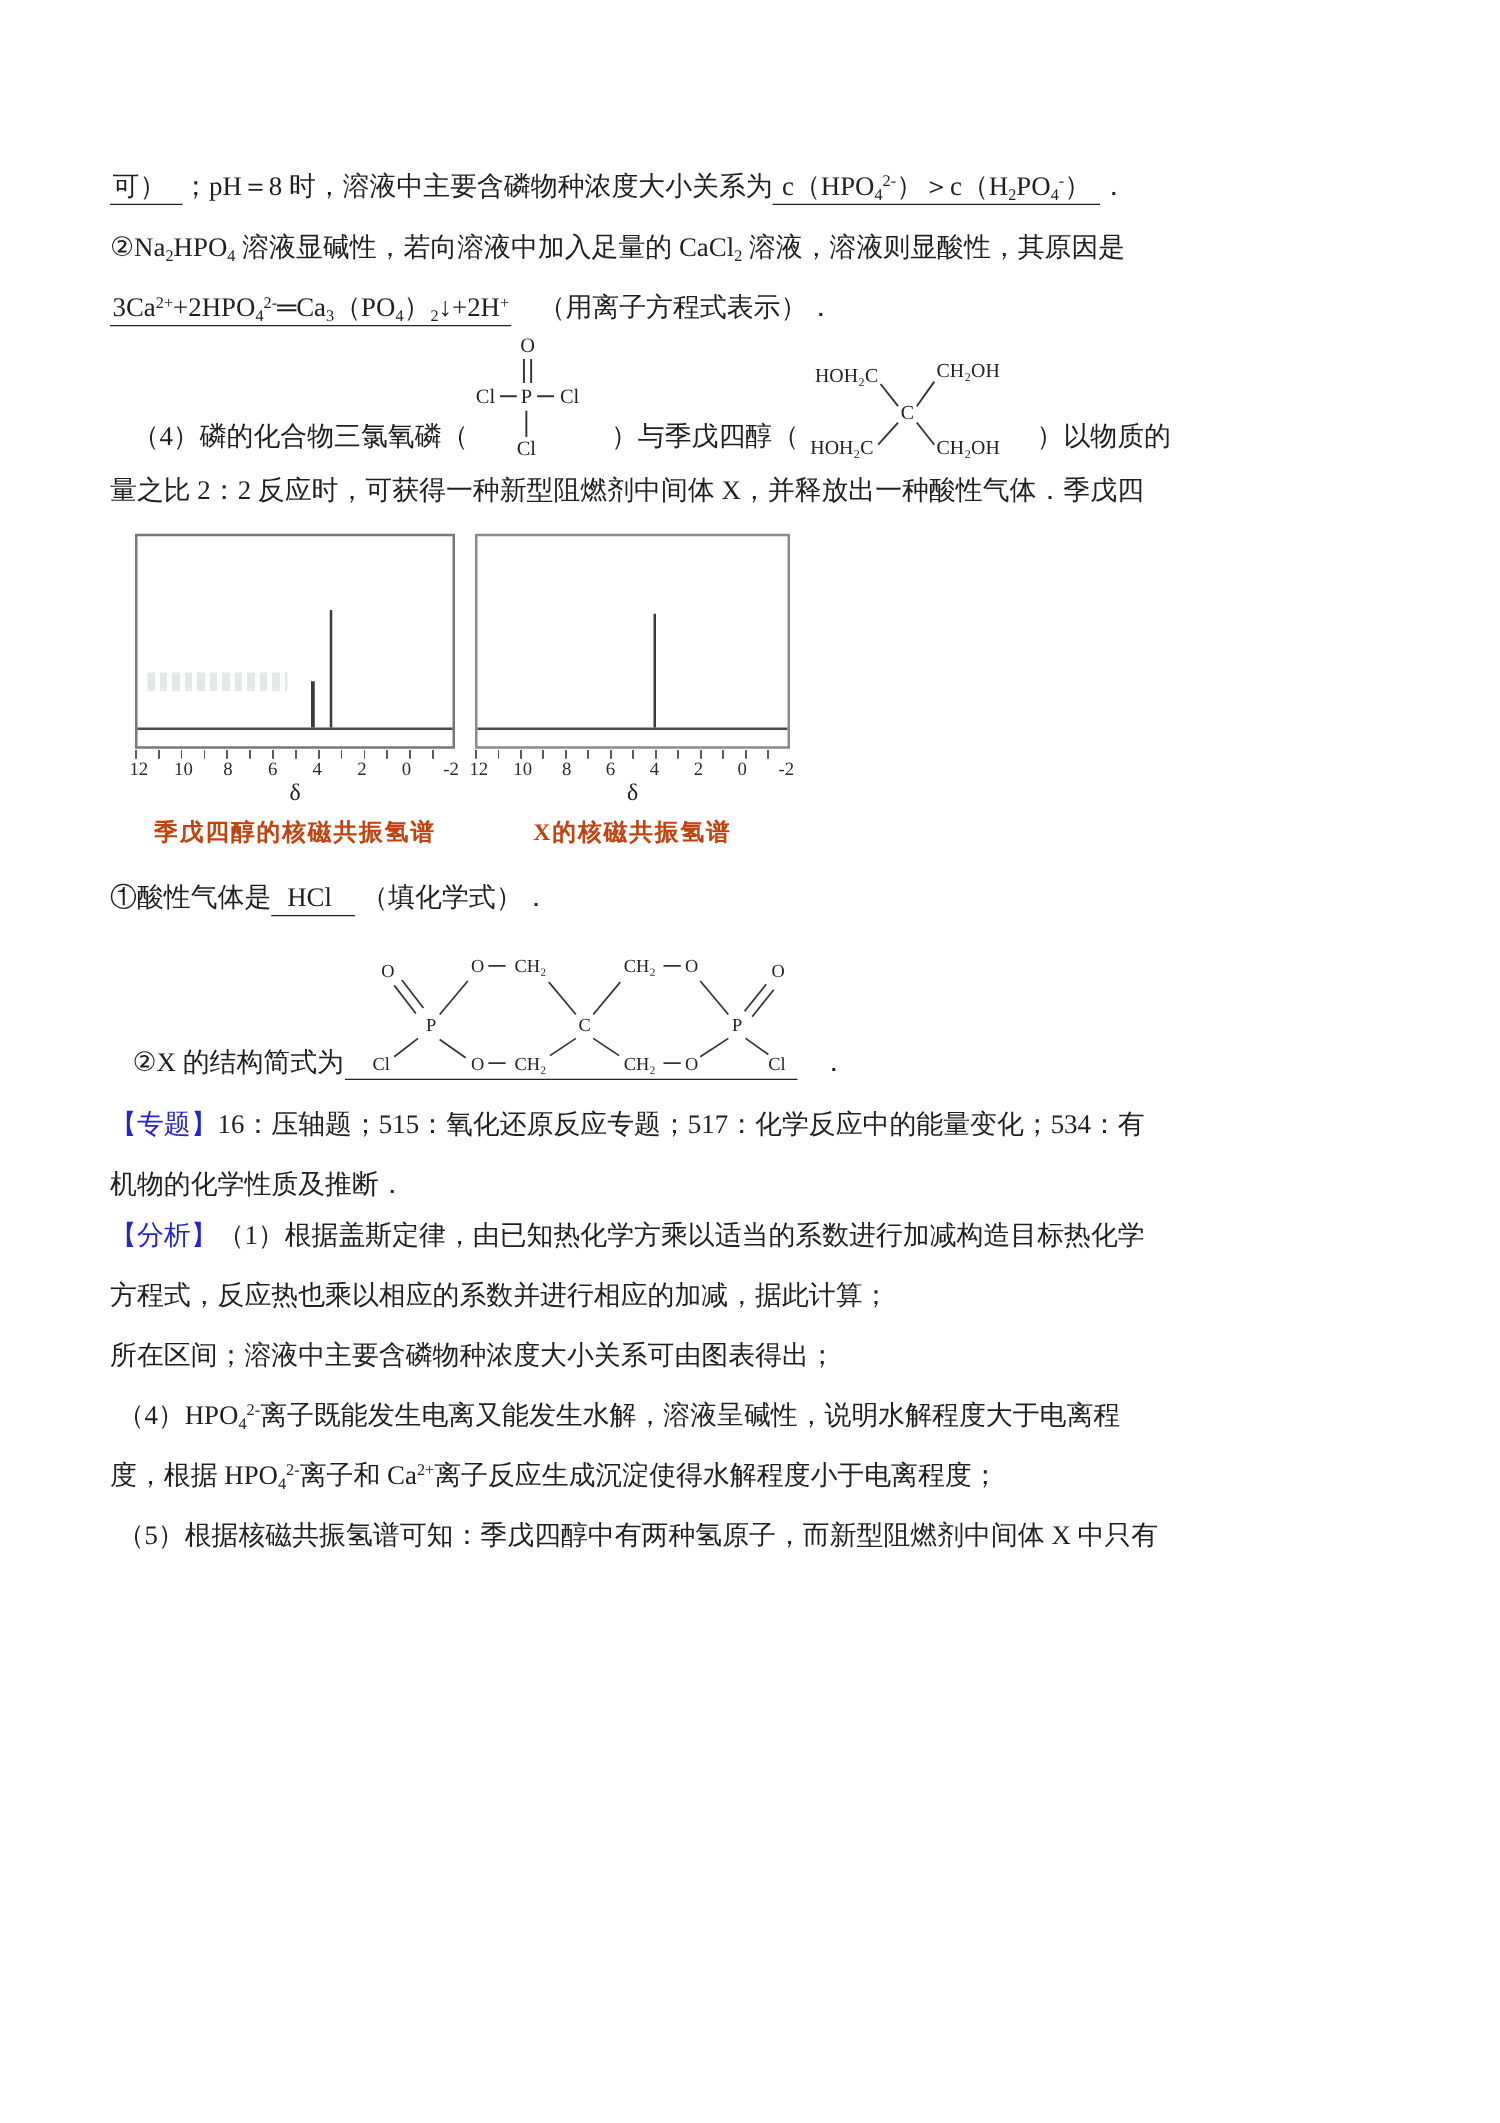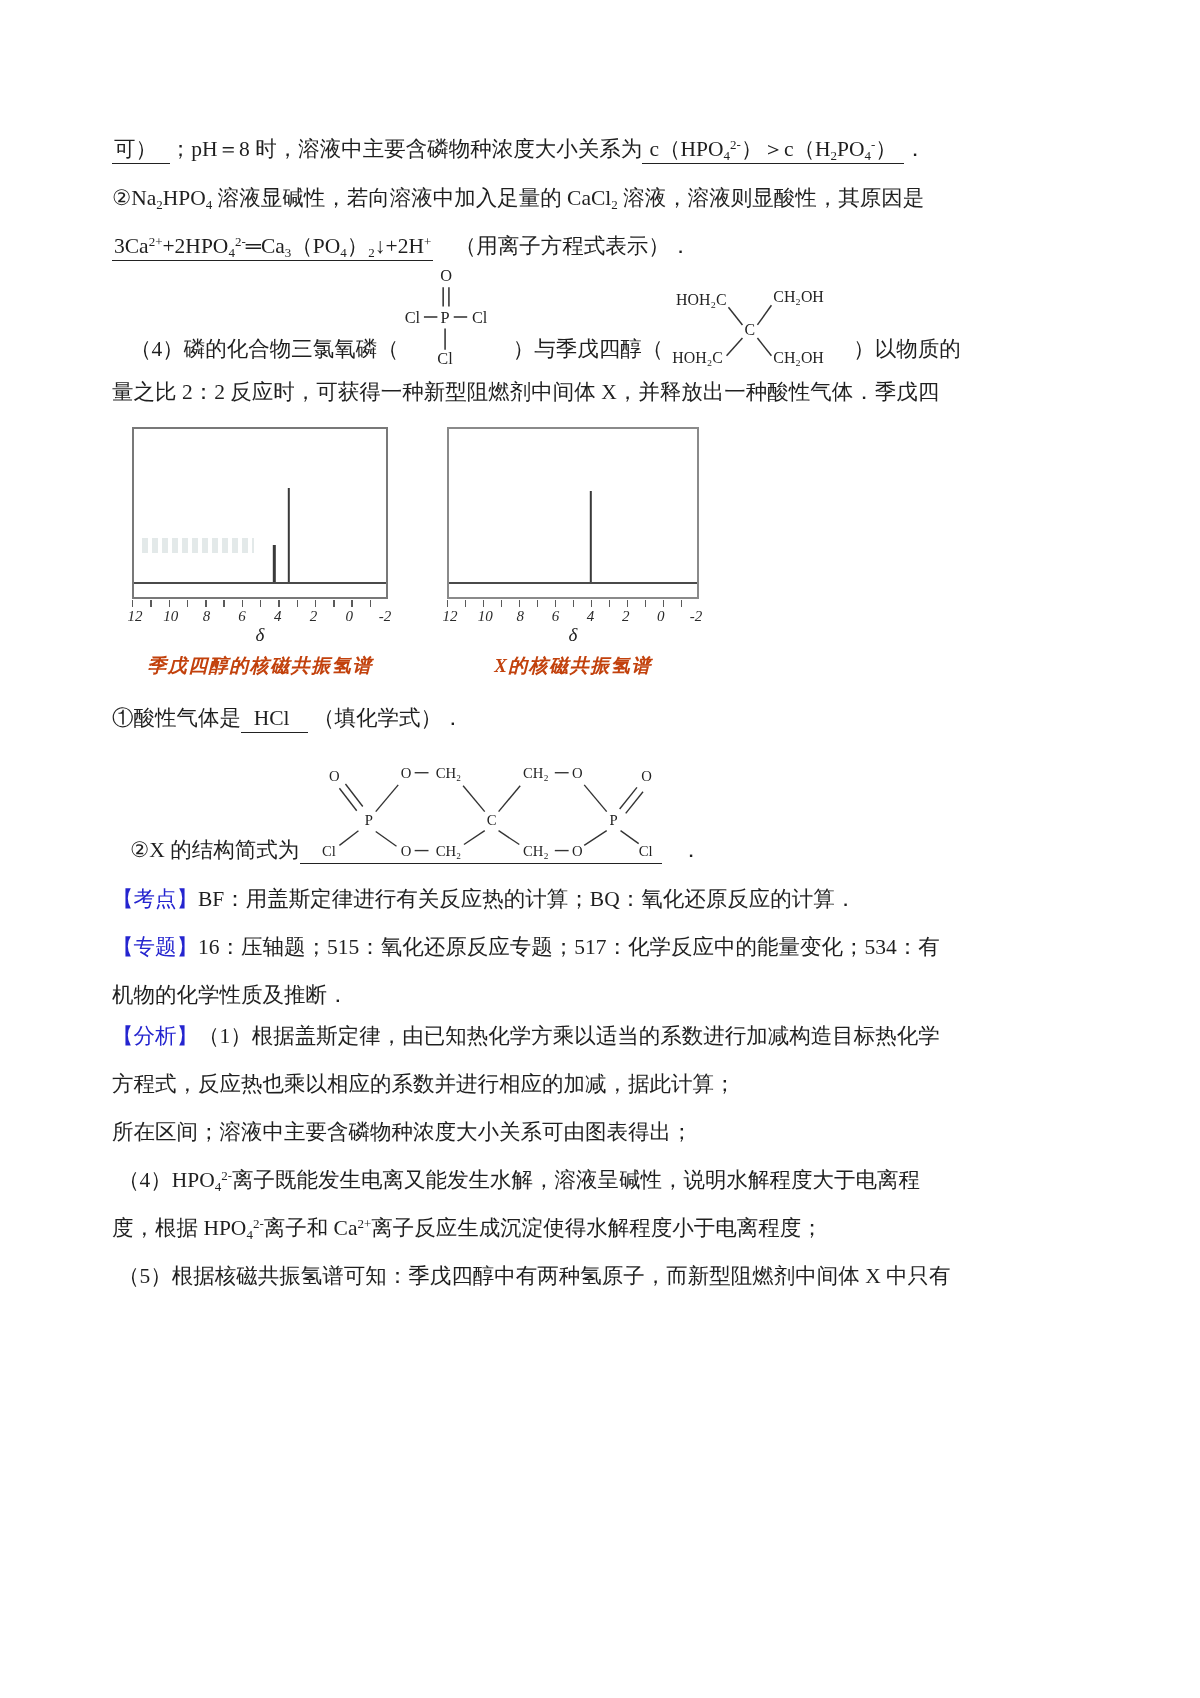--- a/index.html
+++ b/index.html
@@ -1,34 +1,34 @@
 <!DOCTYPE html>
 <html><head>
 <meta charset="utf-8">
 <style>
   html,body{margin:0;padding:0;}
   body{
     width:1200px;height:1698px;overflow:hidden;background:#ffffff;
     font-family:"Liberation Serif","DejaVu Serif",serif;color:#1f1f1f;
   }
-  .page{position:relative;padding:136px 0 0 112px;width:800px;}
+  .page{position:relative;padding:136px 0 0 88px;width:800px;}
   p.line{font-size:21.5px;line-height:27px;margin:0 0 21px;white-space:nowrap;}
   .blue{color:#2424cf;}
   sup,sub{font-size:13px;line-height:0;}
   sup{vertical-align:7px;}
   sub{vertical-align:-4px;}
   .u{display:inline-block;border-bottom:1.6px solid #222;padding:0 2px 2px;line-height:23px;}
   .row{display:flex;align-items:flex-end;font-size:21.5px;}
   .row .seg{line-height:27px;white-space:nowrap;margin-left:18px;}
   .p4{margin:6px 0 16px;}
   .struct-inline svg{display:block;margin-bottom:-4px;}
   svg .atom{font-size:17px;fill:#222;font-family:"Liberation Serif","DejaVu Serif",serif;}
   svg .bond{stroke:#333;stroke-width:1.6;}
   
-  .charts-row{display:flex;gap:59px;margin:2px 0 26px 20px;font-style:italic;}
+  .charts-row{display:flex;gap:16px;margin:2px 0 26px 20px;}
   figure.nmr{margin:0;}
   .plot{position:relative;width:252px;height:168px;border:2px solid #787878;background:#fff;}
   .nmr.second .plot{width:248px;border-color:#8a8a8a;}
   .baseline{position:absolute;left:0;right:0;bottom:13px;height:2px;background:#4a4a4a;}
   .peaks{position:absolute;left:0;right:0;top:6px;bottom:15px;}
   .peak{position:absolute;bottom:0;width:2.4px;background:#3a3a3a;transform:translateX(-50%);}
   .watermark{position:absolute;left:8px;bottom:44px;width:112px;height:15px;opacity:.55;
     background:repeating-linear-gradient(90deg,#ccd7d7 0 6px,rgba(255,255,255,0) 6px 10px);}
   .tickstrip{height:7px;margin-top:1px;
     background:repeating-linear-gradient(90deg,#5a5a5a 0 1.4px,rgba(255,255,255,0) 1.4px calc(100%/14));}
@@ -170,21 +170,20 @@
         <line class="bond" x1="218" y1="99" x2="242" y2="115"></line>
         <text class="atom" x="261" y="128" text-anchor="middle">CH₂</text>
         <line class="bond" x1="283" y1="122" x2="299" y2="122"></line>
         <text class="atom" x="309" y="128" text-anchor="middle">O</text>
         <line class="bond" x1="317" y1="116" x2="343" y2="99"></line>
       </svg>
     </span>
     <span class="seg">．</span>
   </div>
 
-  <p class="line"><span class="blue">【考点】</span><span>BF：用盖斯定律进行有关反应热的计算；BQ：氧化还原反应的计算．</span></p>
 
   <p class="line"><span class="blue">【专题】</span><span>16：压轴题；515：氧化还原反应专题；517：化学反应中的能量变化；534：有</span></p>
   <p class="line" style="margin-bottom:14px">机物的化学性质及推断．</p>
 
   <p class="line"><span class="blue">【分析】</span><span>（1）根据盖斯定律，由已知热化学方乘以适当的系数进行加减构造目标热化学</span></p>
   <p class="line">方程式，反应热也乘以相应的系数并进行相应的加减，据此计算；</p>
   <p class="line">所在区间；溶液中主要含磷物种浓度大小关系可由图表得出；</p>
   <p class="line ind">（4）HPO<sub>4</sub><sup>2-</sup>离子既能发生电离又能发生水解，溶液呈碱性，说明水解程度大于电离程</p>
   <p class="line">度，根据 HPO<sub>4</sub><sup>2-</sup>离子和 Ca<sup>2+</sup>离子反应生成沉淀使得水解程度小于电离程度；</p>
   <p class="line ind">（5）根据核磁共振氢谱可知：季戊四醇中有两种氢原子，而新型阻燃剂中间体 X 中只有</p>

